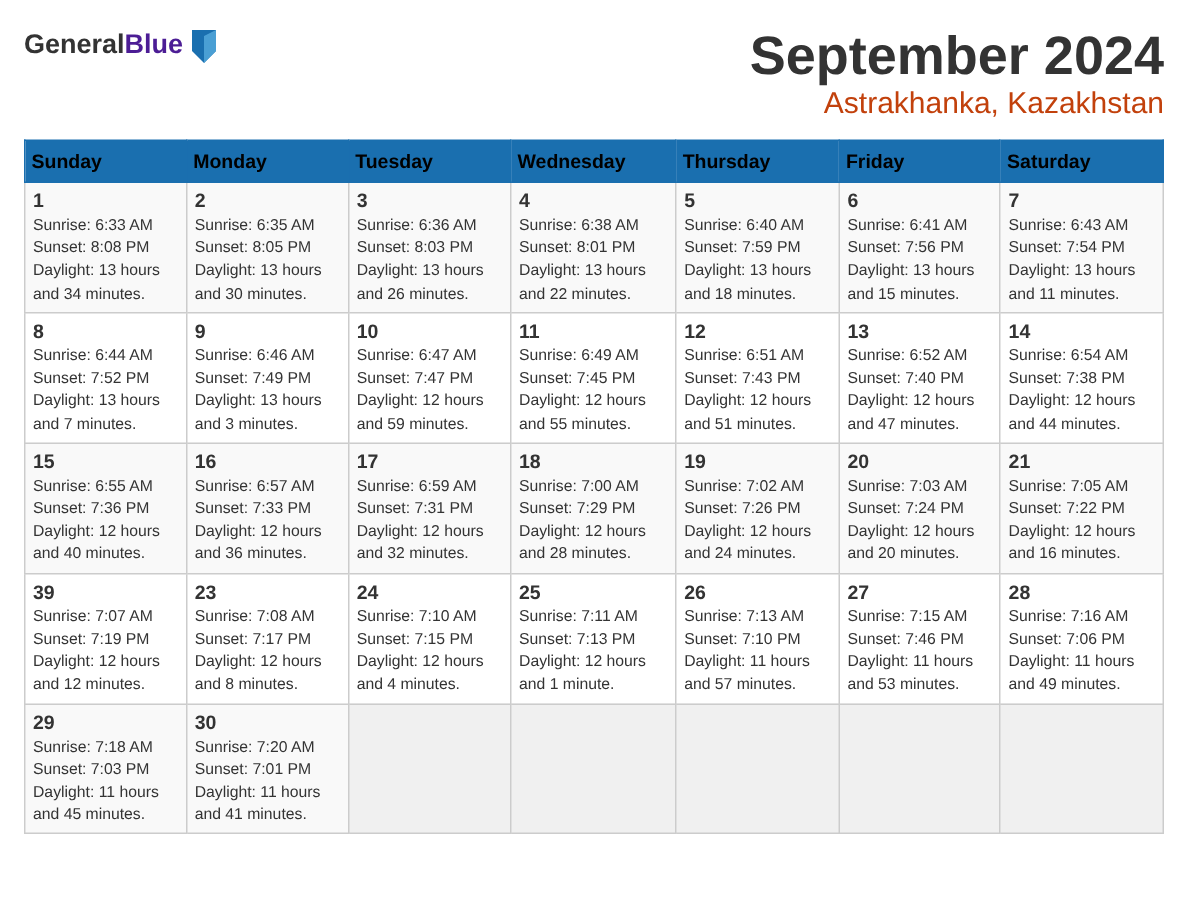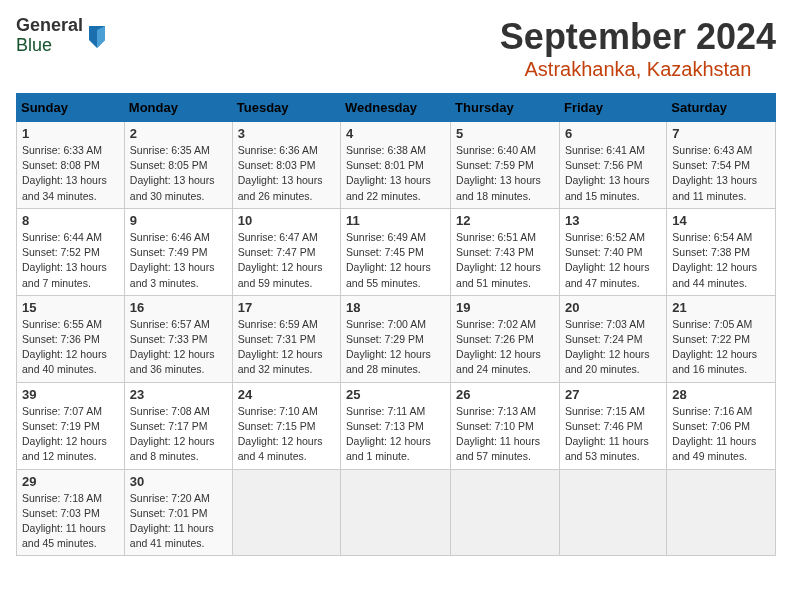--- a/index.html
+++ b/index.html
@@ -15,30 +15,30 @@
       justify-content: space-between;
       align-items: flex-start;
       margin-bottom: 12px;
     }
     .logo {
       display: flex;
       align-items: center;
     }
     .logo-text {
       display: flex;
-      flex-direction: column;
+      flex-direction: row;
       line-height: 1.1;
     }
     .logo-icon {
       width: 24px;
       height: 28px;
       margin-left: 2px;
     }
     .title-block {
-      text-align: center;
+      text-align: right;
     }
     .month-title {
       font-size: 36px;
       font-weight: bold;
       color: #333;
     }
     .subtitle {
       font-size: 20px;
       color: #c2410c;
     }
@@ -85,21 +85,21 @@
       background-color: #f0f0f0 !important;
     }
   </style>
 </head>
 <body>
 
 <div class="header">
   <div class="logo">
     <div class="logo-text">
       <span style="font-size:18px;font-weight:bold;color:#333;">General</span>
-      <span style="font-size:18px;font-weight:normal;color:#14532d;">Blue</span>
+      <span style="font-size:18px;font-weight:bold;color:#4c1d95;">Blue</span>
     </div>
     <svg class="logo-icon" viewBox="0 0 24 28" fill="none">
       <polygon points="4,4 20,4 20,18 12,26 4,18" fill="#1a6faf"></polygon>
       <polygon points="12,8 20,4 20,18 12,26" fill="#4a9fd4"></polygon>
     </svg>
   </div>
   <div class="title-block">
     <div class="month-title">September 2024</div>
     <div class="subtitle">Astrakhanka, Kazakhstan</div>
   </div>

